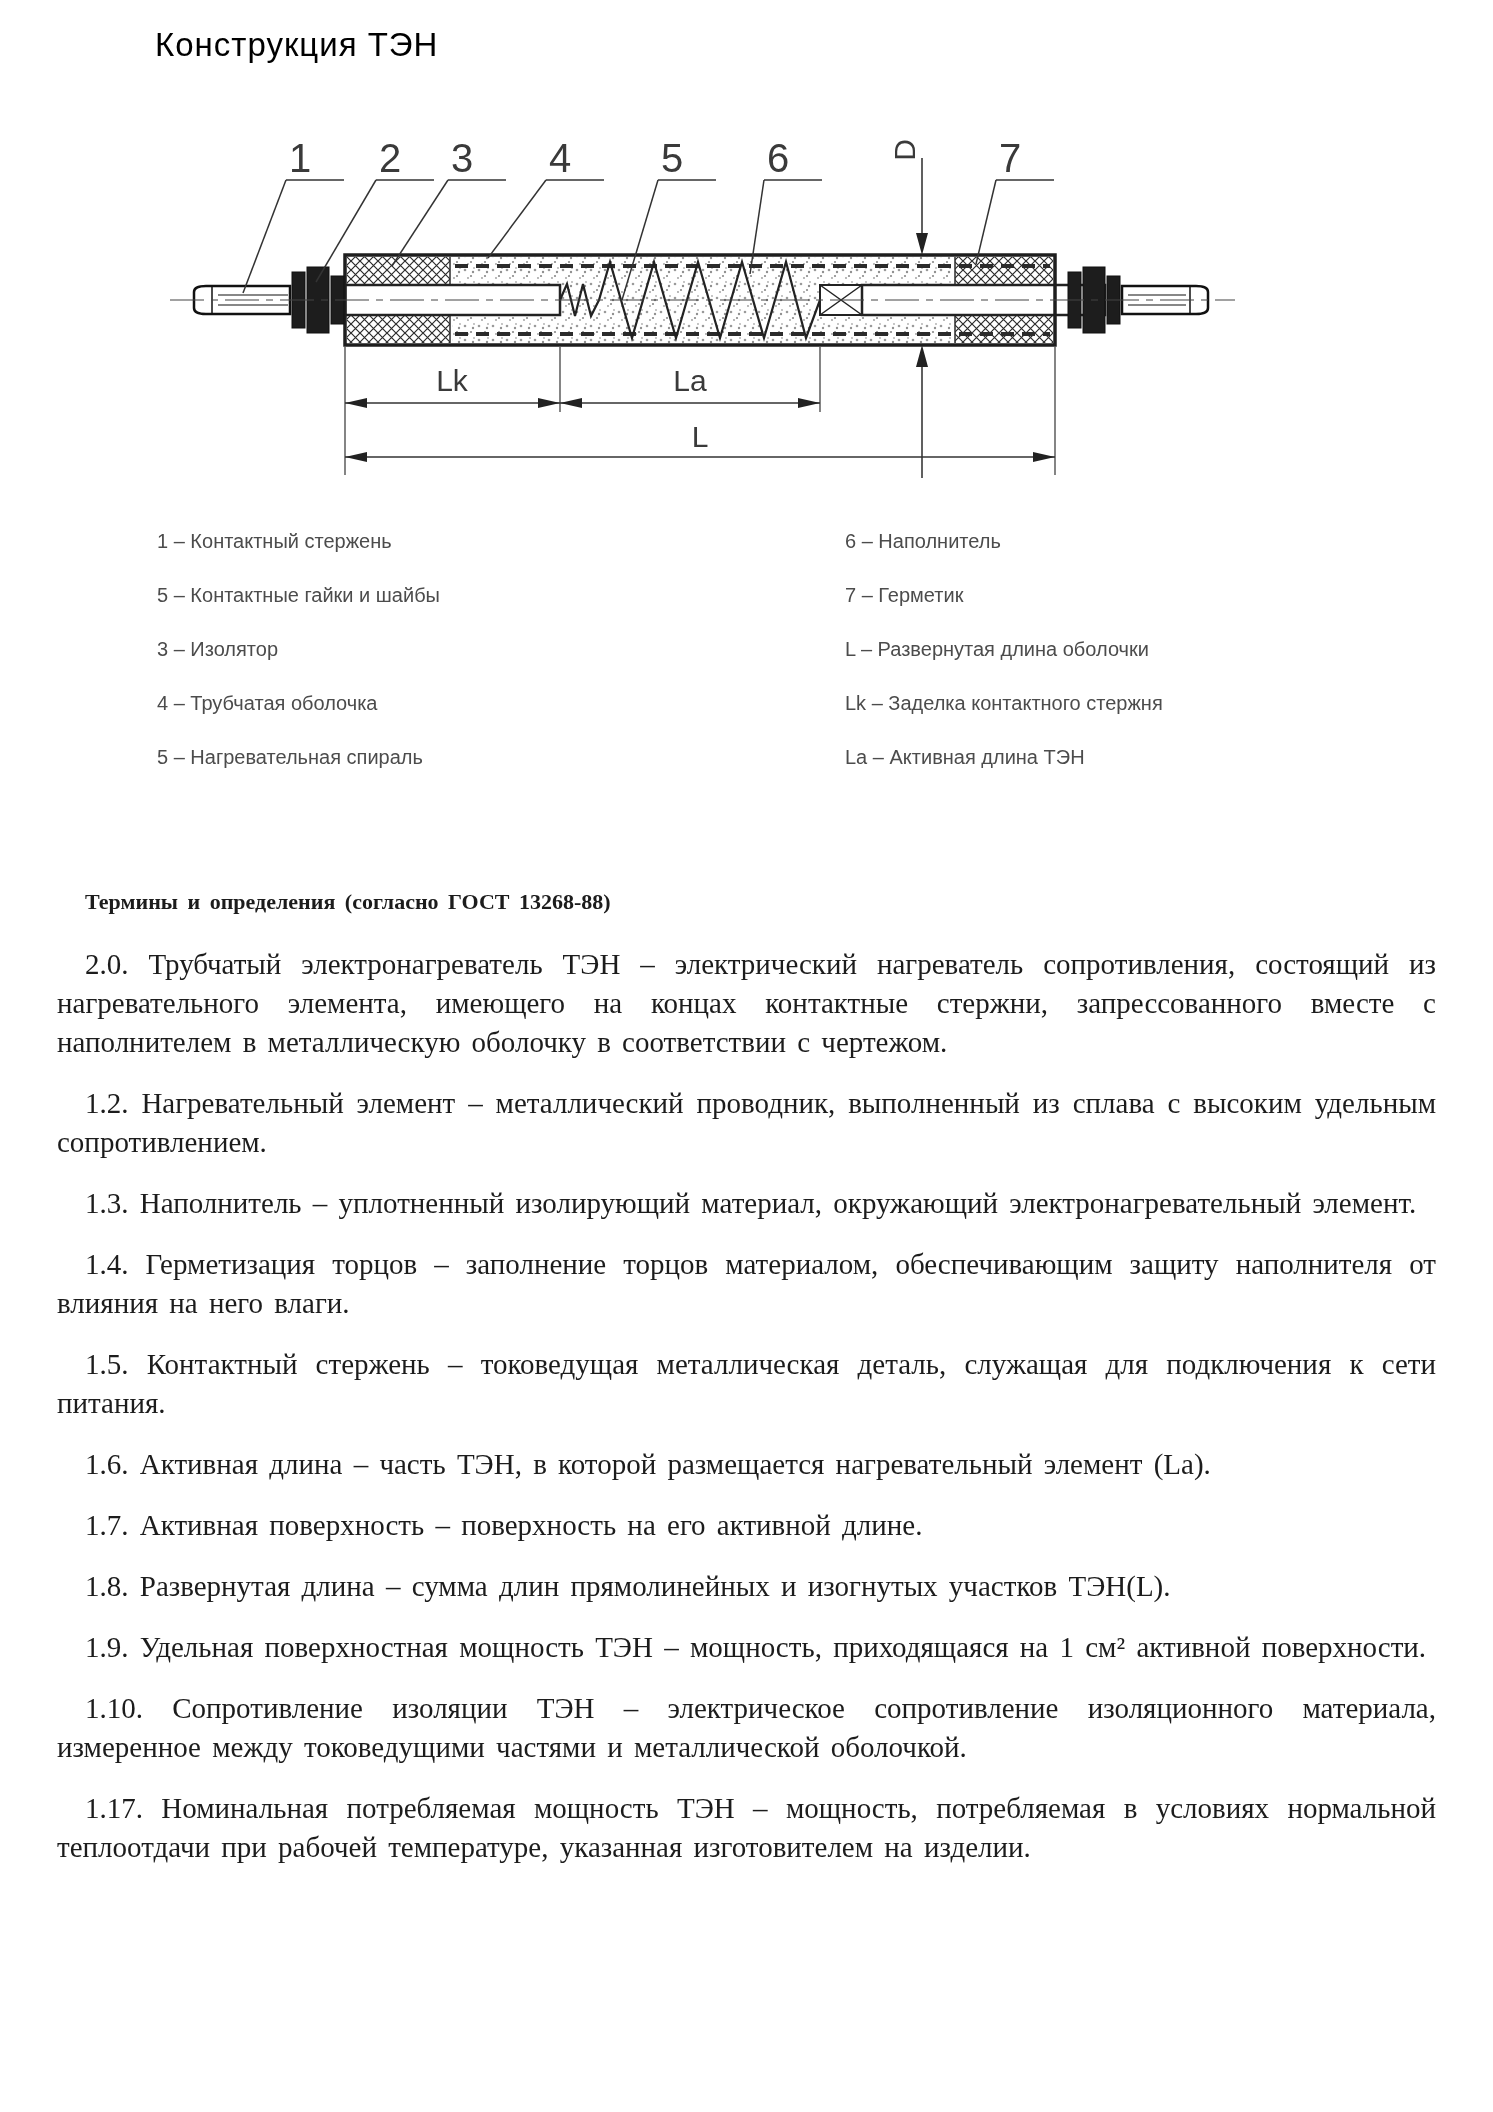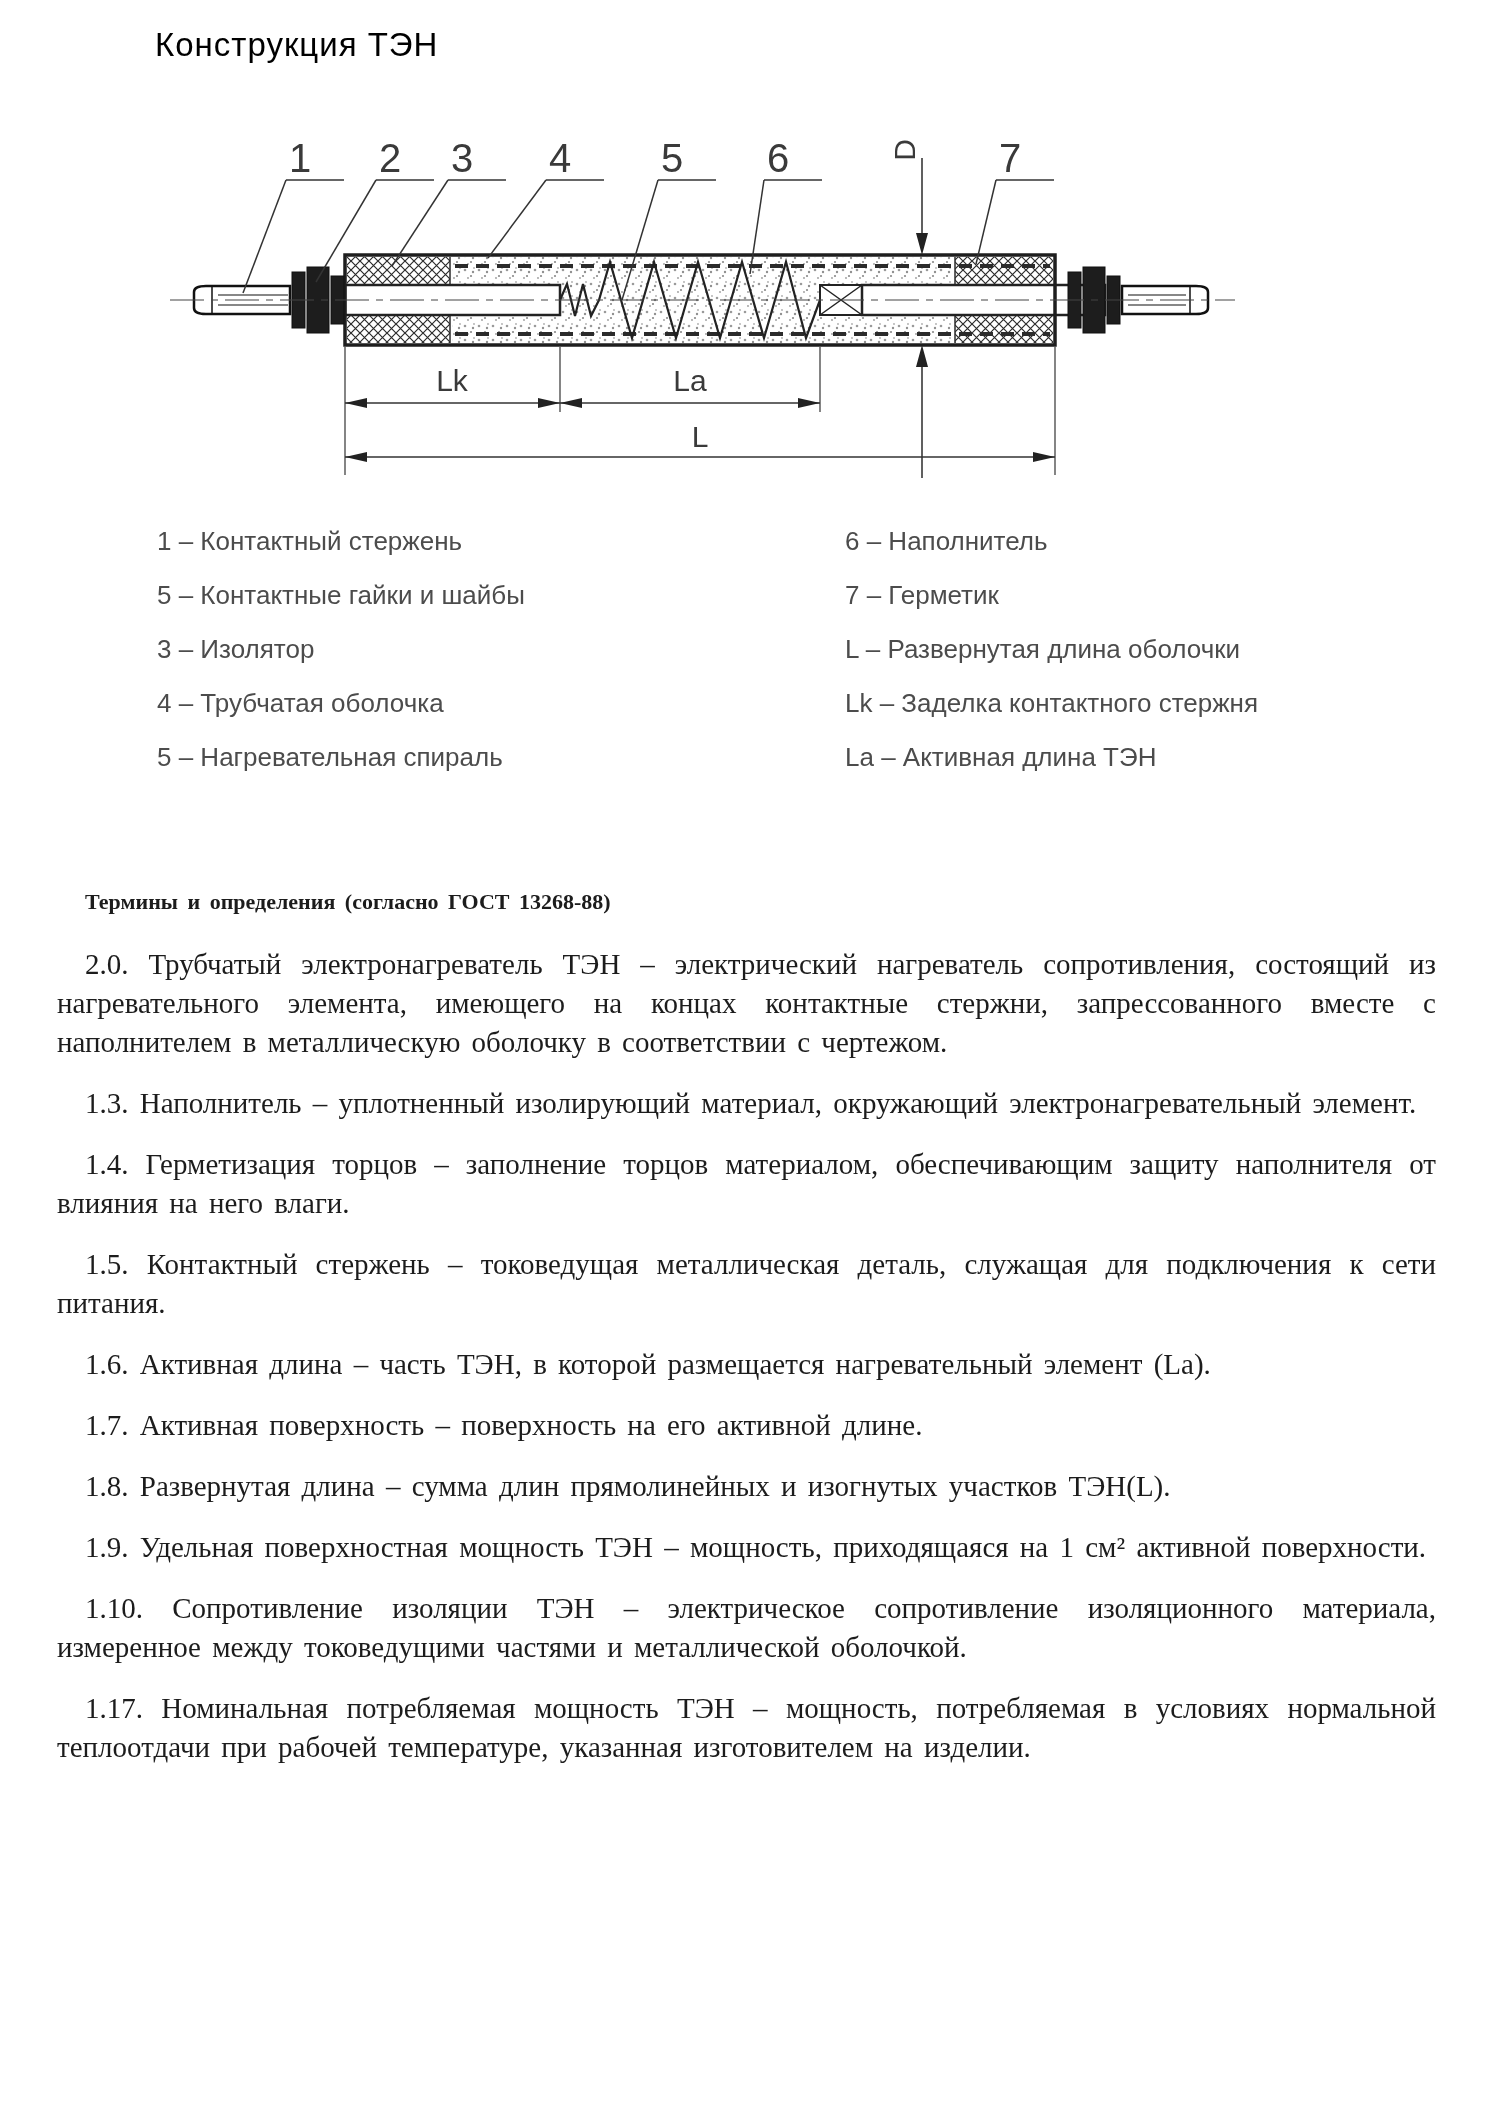--- a/index.html
+++ b/index.html
@@ -25,21 +25,21 @@
     top:0;
     width:1493px;
     height:520px;
   }
   .legend{
     position:absolute;
     top:514px;
     margin:0;
     padding:0;
     list-style:none;
-    font-size:26px;
+    font-size:20px;
     color:#4c4c4c;
   }
   .legend.left{left:157px;}
   .legend.right{left:845px;}
   .legend li{
     height:54px;
     display:flex;
     align-items:center;
     white-space:nowrap;
   }
@@ -208,20 +208,21 @@
     <li>6 – Наполнитель</li>
     <li>7 – Герметик</li>
     <li>L – Развернутая длина оболочки</li>
     <li>Lk – Заделка контактного стержня</li>
     <li>La – Активная длина ТЭН</li>
   </ul>
 
   <div class="terms">
     <h2>Термины и определения (согласно ГОСТ 13268-88)</h2>
     <p>2.0. Трубчатый электронагреватель ТЭН – электрический нагреватель сопротивления, состоящий из нагревательного элемента, имеющего на концах контактные стержни, запрессованного вместе с наполнителем в металлическую оболочку в соответствии с чертежом.</p>
+    <p>1.2. Нагревательный элемент – металлический проводник, выполненный из сплава с высоким удельным сопротивлением.</p>
     <p>1.3. Наполнитель – уплотненный изолирующий материал, окружающий электронагревательный элемент.</p>
     <p>1.4. Герметизация торцов – заполнение торцов материалом, обеспечивающим защиту наполнителя от влияния на него влаги.</p>
     <p>1.5. Контактный стержень – токоведущая металлическая деталь, служащая для подключения к сети питания.</p>
     <p>1.6. Активная длина – часть ТЭН, в которой размещается нагревательный элемент (La).</p>
     <p>1.7. Активная поверхность – поверхность на его активной длине.</p>
     <p>1.8. Развернутая длина – сумма длин прямолинейных и изогнутых участков ТЭН(L).</p>
     <p>1.9. Удельная поверхностная мощность ТЭН – мощность, приходящаяся на 1 см² активной поверхности.</p>
     <p>1.10. Сопротивление изоляции ТЭН – электрическое сопротивление изоляционного материала, измеренное между токоведущими частями и металлической оболочкой.</p>
     <p>1.17. Номинальная потребляемая мощность ТЭН – мощность, потребляемая в условиях нормальной теплоотдачи при рабочей температуре, указанная изготовителем на изделии.</p>
   </div>

